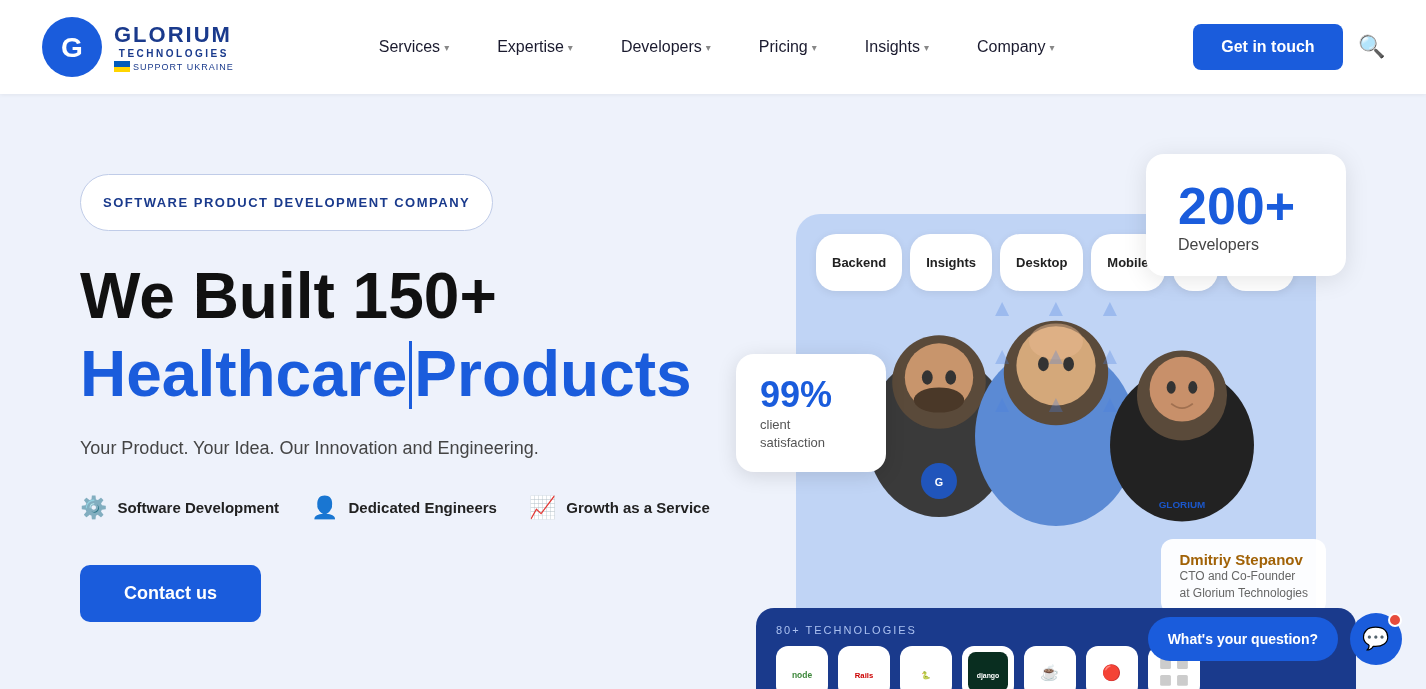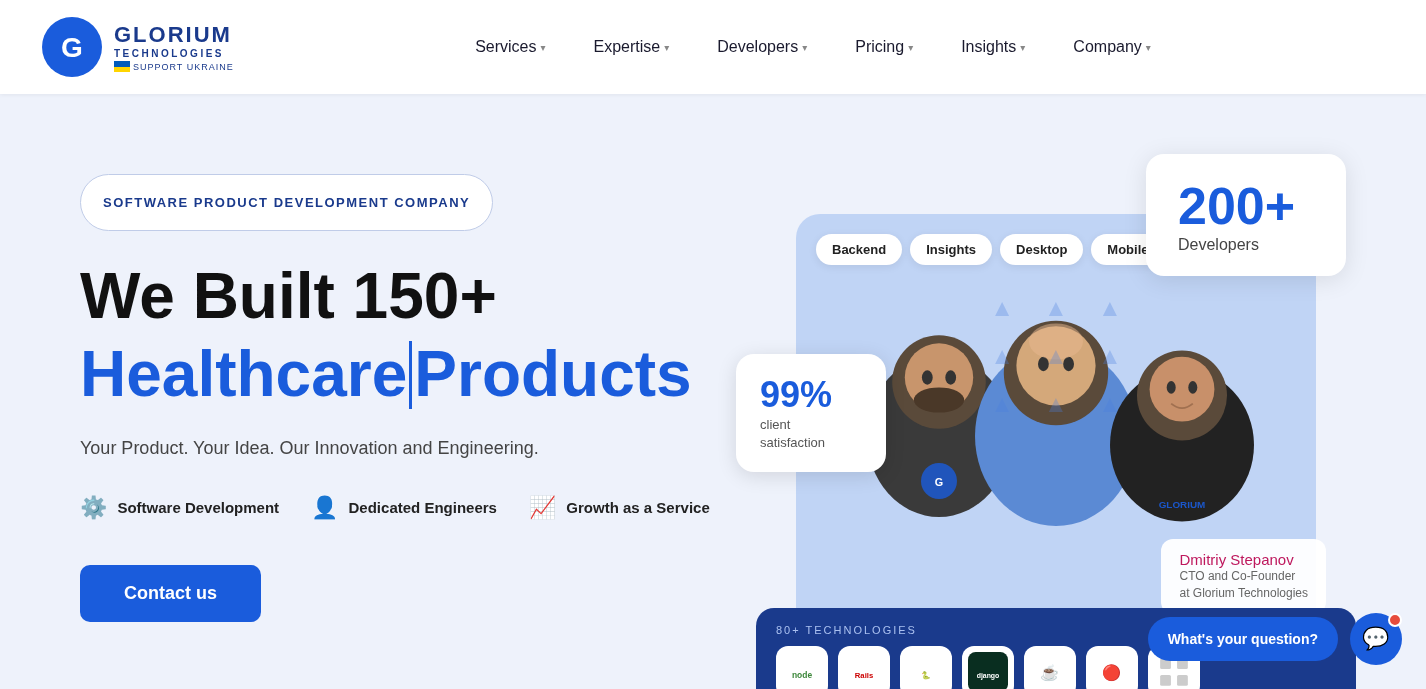--- a/index.html
+++ b/index.html
@@ -34,20 +34,21 @@
       font-size: 22px;
       font-weight: 800;
       color: #1a3a8c;
       letter-spacing: 2px;
     }
     .logo-sub {
       font-size: 10px;
       font-weight: 600;
       color: #1a3a8c;
       letter-spacing: 2.5px;
+      text-align: center;
     }
     .logo-support {
       font-size: 9px;
       color: #1a3a8c;
       display: flex;
       align-items: center;
       gap: 3px;
       margin-top: 2px;
       letter-spacing: 1px;
     }
@@ -242,21 +243,21 @@
       left: 20px;
       right: 20px;
       display: flex;
       gap: 8px;
       flex-wrap: wrap;
       z-index: 6;
     }
     .tech-tag {
       background: #fff;
       border-radius: 20px;
-      padding: 8px 16px;
+      padding: 21px 16px;
       font-size: 13px;
       font-weight: 600;
       color: #222;
       box-shadow: 0 2px 8px rgba(0,0,0,0.08);
     }
 
     
     .people-area {
       position: absolute;
       bottom: 0;
@@ -297,22 +298,22 @@
       position: absolute;
       bottom: 100px;
       right: 20px;
       background: rgba(255,255,255,0.95);
       border-radius: 12px;
       padding: 12px 18px;
       z-index: 8;
       font-size: 13px;
     }
     .name-card-name {
-      font-weight: 400;
-      color: #be185d;
+      font-weight: 700;
+      color: #a16207;
       font-size: 15px;
     }
     .name-card-role {
       color: #666;
       font-size: 12px;
       line-height: 1.4;
     }
 
     
     .tech-card {
@@ -469,20 +470,24 @@
     <div class="nav-item">
       <span>Insights</span>
       <span class="chevron">▾</span>
     </div>
     <div class="nav-item">
       <span>Company</span>
       <span class="chevron">▾</span>
     </div>
   </nav>
 
+  <div class="header-right">
+    <button class="get-in-touch-btn">Get in touch</button>
+    <div class="search-icon-wrap">🔍</div>
+  </div>
 </header>
 
 <section class="hero">
   <div class="hero-left">
     <div class="company-badge">SOFTWARE PRODUCT DEVELOPMENT COMPANY</div>
 
     <div class="hero-title">We Built 150+</div>
 
     <div class="hero-title-blue">
       <span>Healthcare</span>

